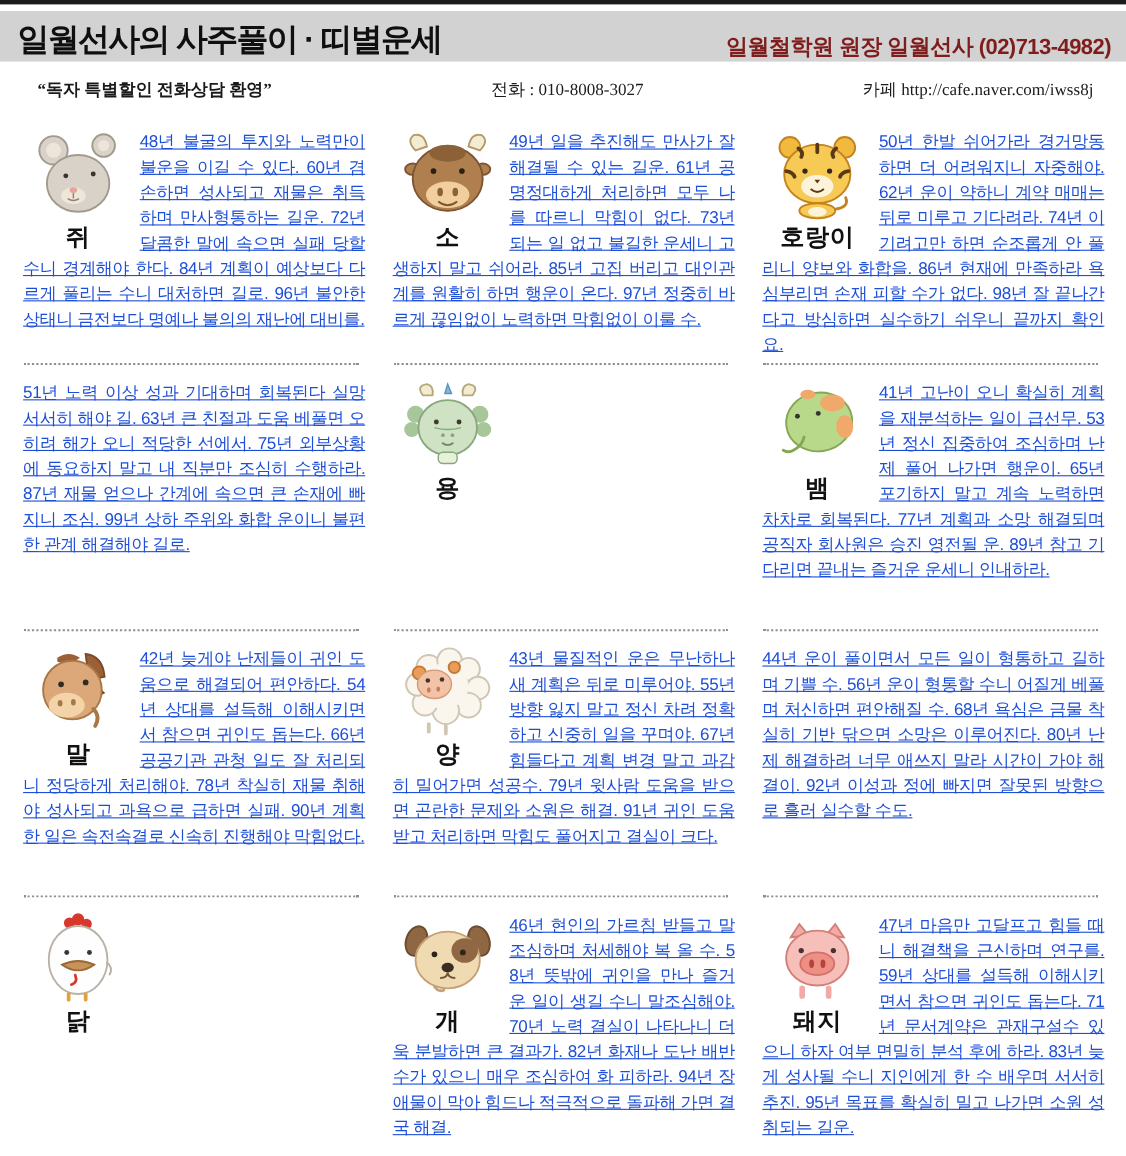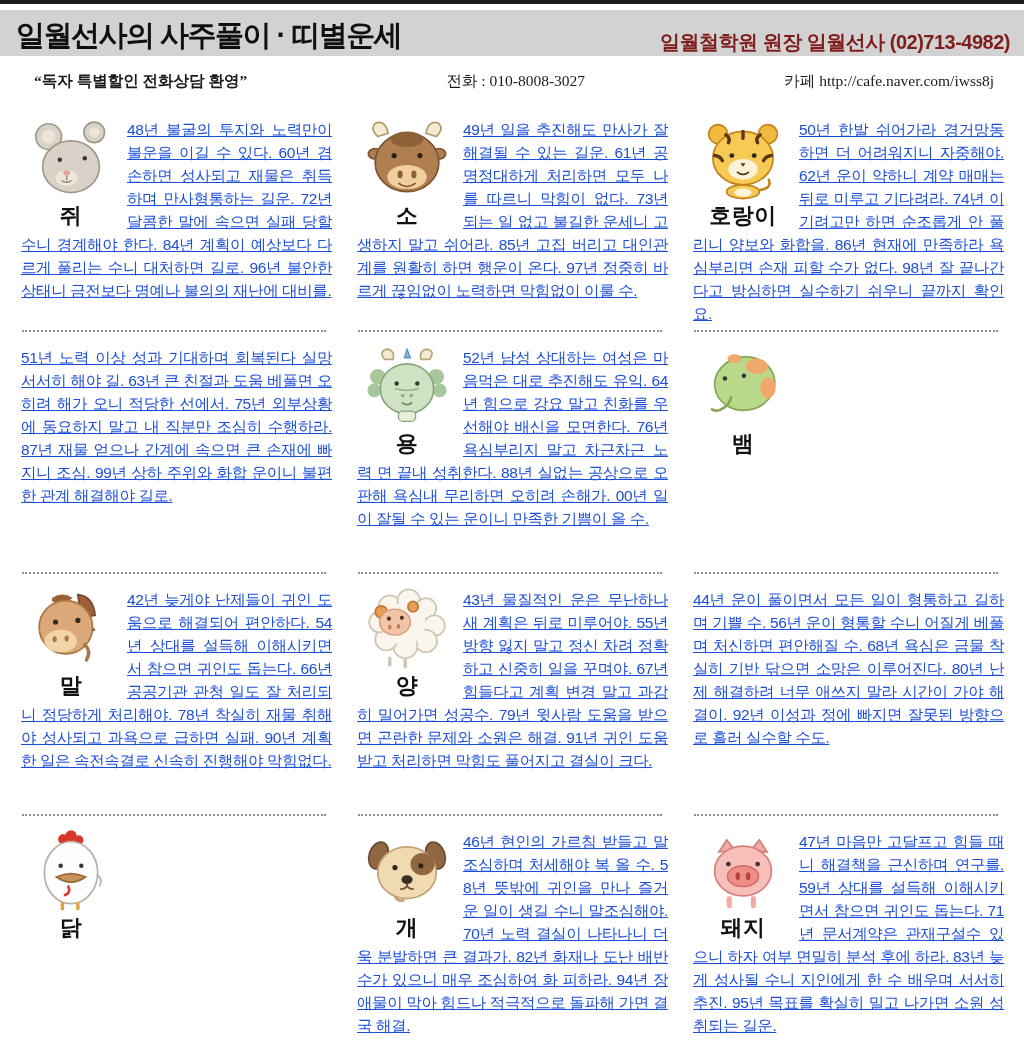--- a/index.html
+++ b/index.html
@@ -135,36 +135,36 @@
           <circle cx="38" cy="42" r="2.6" fill="#3c3a30"></circle>
             <circle cx="62" cy="42" r="2.6" fill="#3c3a30"></circle>
           <path d="M36 48 q14 4 28 0" stroke="#8aa87e" stroke-width="1.5" fill="none"></path>
           <circle cx="45" cy="56" r="2" fill="#8aa87e"></circle>
             <circle cx="55" cy="56" r="2" fill="#8aa87e"></circle>
           <path d="M44 64 q6 5 12 0" stroke="#728c66" fill="none" stroke-width="2"></path>
           <rect x="40" y="74" width="20" height="12" rx="5" fill="#e9f0d9" stroke="#8aa87e" stroke-width="1.5"></rect>
         </svg>
         <div class="animal-name">용</div>
       </div>
-      <p class="fortune">52년 남성 상대하는 여성은 마음먹은 대로 추진해도 유익. 64년 힘으로 강요 말고 친화를 우선해야 배신을 모면한다. 76년 욕심부리지 말고 차근차근 노력 면 끝내 성취한다. 88년 실없는 공상으로 오판해 욕심내 무리하면 오히려 손해가. 00년 일이 잘될 수 있는 운이니 만족한 기쁨이 올 수.</p>
     </div>
 
     <div class="cell hline">
       <div class="figure">
         <svg viewBox="0 0 100 92">
           <ellipse cx="52" cy="42" rx="35" ry="31" fill="#b9d98a" stroke="#85a653" stroke-width="2" transform="rotate(-8 52 42)"></ellipse>
           <ellipse cx="66" cy="22" rx="13" ry="9" fill="#f0a96a"></ellipse>
           <ellipse cx="79" cy="47" rx="9" ry="12" fill="#f0a96a"></ellipse>
           <ellipse cx="40" cy="13" rx="8" ry="5" fill="#f0a96a"></ellipse>
           <circle cx="29" cy="36" r="2.6" fill="#333"></circle>
             <circle cx="51" cy="33" r="2.6" fill="#333"></circle>
           <path d="M36 58 q-2 8 -8 12 q-8 6 -14 2" stroke="#85a653" stroke-width="3" fill="none" stroke-linecap="round"></path>
         </svg>
         <div class="animal-name">뱀</div>
       </div>
+      <p class="fortune">41년 고난이 오니 확실히 계획을 재분석하는 일이 급선무. 53년 정신 집중하여 조심하며 난제 풀어 나가면 행운이. 65년 포기하지 말고 계속 노력하면 차차로 회복된다. 77년 계획과 소망 해결되며 공직자 회사원은 승진 영전될 운. 89년 참고 기다리면 끝내는 즐거운 운세니 인내하라.</p>
     </div>
 
     <div class="cell vline hline">
       <div class="figure">
         <svg viewBox="0 0 100 92">
           <path d="M58 6 q18 2 20 24 l-10 2 q3 10 9 15 l-13 7 z" fill="#9b6038" stroke="#7a4a28" stroke-width="2"></path>
           <path d="M28 10 q12 -8 24 0 q-10 8 -24 4 z" fill="#9b6038"></path>
           <ellipse cx="44" cy="44" rx="31" ry="31" fill="#dca87a" stroke="#a97847" stroke-width="2"></ellipse>
           <circle cx="32" cy="38" r="3" fill="#352a20"></circle>
             <circle cx="58" cy="36" r="3" fill="#352a20"></circle>

